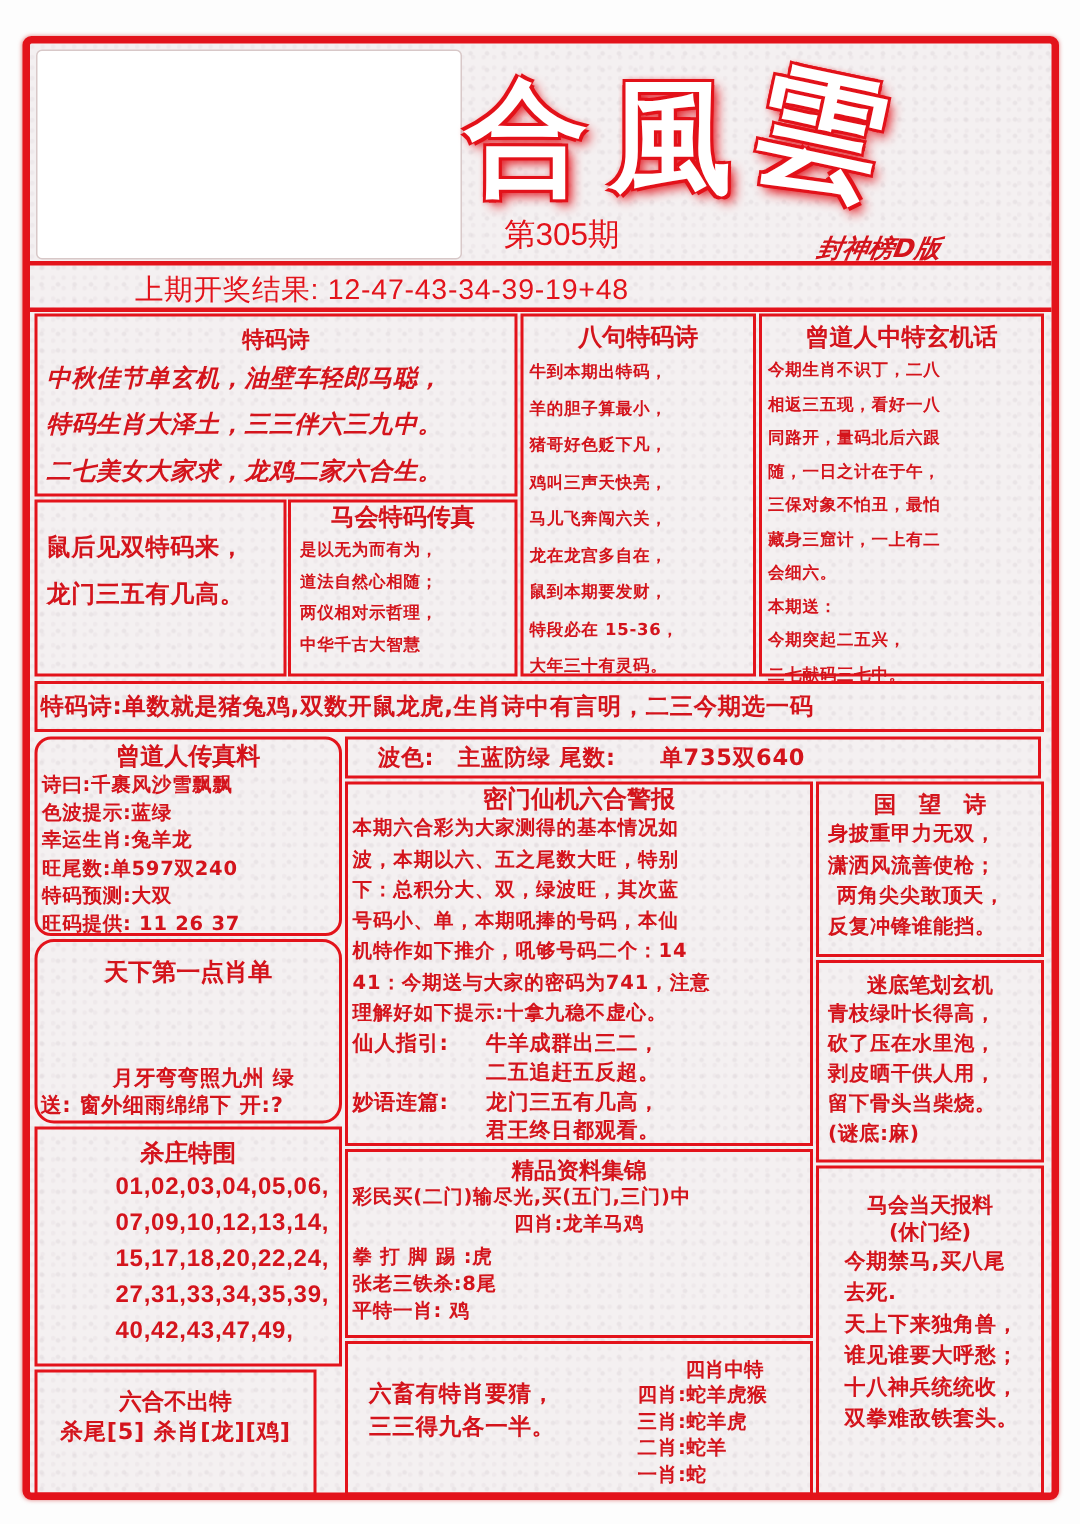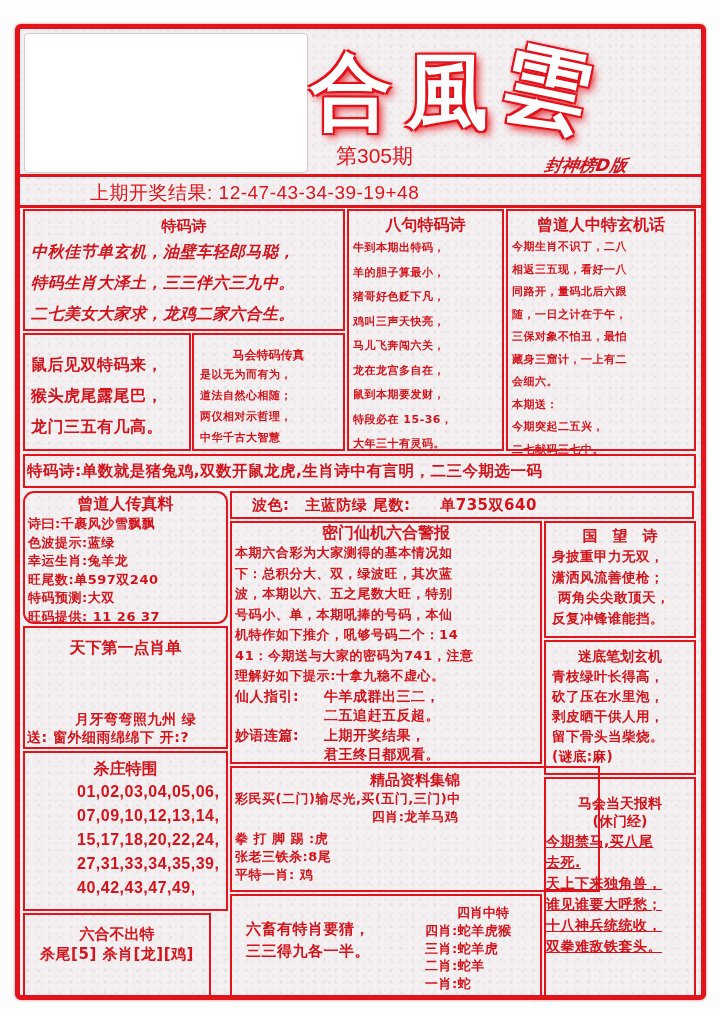--- a/index.html
+++ b/index.html
@@ -55,27 +55,26 @@
     <div class="txt lines" style="font-size:16px;line-height:31px;padding-left:6px;font-style:italic;">
       <div>中秋佳节单玄机，油壁车轻郎马聪，</div>
       <div>特码生肖大泽土，三三伴六三九中。</div>
       <div>二七美女大家求，龙鸡二家六合生。</div>
     </div>
   </div>
 
   <div class="box" style="left:3px;top:304px;width:168px;height:118px;">
     <div class="txt lines" style="font-size:16px;line-height:31px;padding:14px 0 0 6px;">
       <div>鼠后见双特码来，</div>
-      <div>猴头虎尾露尾巴，</div>
       <div>龙门三五有几高。</div>
     </div>
   </div>
 
   <div class="box" style="left:172px;top:304px;width:153px;height:118px;">
-    <div class="title" style="margin-top:12px;font-size:12px;">马会特码传真</div>
+    <div class="title" style="margin-top:0;font-size:16px;">马会特码传真</div>
     <div class="txt lines" style="line-height:21px;padding-left:6px;">
       <div>是以无为而有为，</div>
       <div>道法自然心相随；</div>
       <div>两仪相对示哲理，</div>
       <div>中华千古大智慧</div>
     </div>
   </div>
 
   <div class="box" style="left:327px;top:180px;width:157px;height:242px;">
     <div class="title" style="margin-top:4px;font-size:16px;">八句特码诗</div>
@@ -117,21 +116,21 @@
     <div class="txt lines" style="font-size:13px;line-height:18.5px;padding-left:3px;">
       <div>诗曰:千裹风沙雪飘飘</div>
       <div>色波提示:蓝绿</div>
       <div>幸运生肖:兔羊龙</div>
       <div>旺尾数:单597双240</div>
       <div>特码预测:大双</div>
       <div>旺码提供: 11 26 37</div>
     </div>
   </div>
 
-  <div class="box" style="left:3px;top:597px;width:205px;height:123px;">
+  <div class="box" style="left:3px;top:597px;width:205px;height:123px;border-radius:13px;">
     <div class="title" style="margin-top:10px;font-size:16px;">天下第一点肖单</div>
     <div class="txt" style="position:absolute;left:50px;top:82px;font-size:14px;white-space:nowrap;">月牙弯弯照九州 绿</div>
     <div class="txt" style="position:absolute;left:2px;top:100px;font-size:14px;white-space:nowrap;">送: 窗外细雨绵绵下 开:?</div>
   </div>
 
   <div class="box" style="left:3px;top:722px;width:205px;height:160px;">
     <div class="title" style="margin-top:6px;font-size:16px;">杀庄特围</div>
     <div class="txt lines" style="font-size:16px;line-height:24px;padding-left:8px;font-family:Liberation Sans, sans-serif;margin-left:44px;">
       <div>01,02,03,04,05,06,</div>
       <div>07,09,10,12,13,14,</div>
@@ -152,40 +151,40 @@
       <span style="margin-left:10px;">主蓝防绿</span>
       <span>尾数:</span>
       <span style="margin-left:24px;">单735双640</span>
     </div>
   </div>
 
   <div class="box" style="left:210px;top:492px;width:312px;height:243px;">
     <div class="title" style="font-size:16px;line-height:20px;">密门仙机六合警报</div>
     <div class="txt lines" style="font-size:13px;line-height:20.5px;padding-left:3px;letter-spacing:0.6px;">
       <div>本期六合彩为大家测得的基本情况如</div>
+      <div>波，本期以六、五之尾数大旺，特别</div>
       <div>下：总积分大、双，绿波旺，其次蓝</div>
-      <div>波，本期以六、五之尾数大旺，特别</div>
       <div>号码小、单，本期吼捧的号码，本仙</div>
       <div>机特作如下推介，吼够号码二个：14</div>
       <div>41：今期送与大家的密码为741，注意</div>
       <div>理解好如下提示:十拿九稳不虚心。</div>
     </div>
     <div class="txt" style="position:absolute;left:3px;top:164px;font-size:14px;">仙人指引:</div>
     <div class="txt lines" style="position:absolute;left:92px;top:164px;font-size:14px;line-height:19px;">
       <div>牛羊成群出三二，</div>
       <div>二五追赶五反超。</div>
     </div>
     <div class="txt" style="position:absolute;left:3px;top:203px;font-size:14px;">妙语连篇:</div>
     <div class="txt lines" style="position:absolute;left:92px;top:203px;font-size:14px;line-height:19px;">
-      <div>上期开奖结果，</div>
+      <div>龙门三五有几高，</div>
       <div>君王终日都观看。</div>
     </div>
   </div>
 
-  <div class="box" style="left:210px;top:737px;width:370px;height:126px;">
+  <div class="box" style="left:210px;top:737px;width:312px;height:126px;">
     <div class="title" style="font-size:15px;margin-top:3px;">精品资料集锦</div>
     <div class="txt" style="font-size:13px;white-space:nowrap;padding-left:3px;">彩民买(二门)输尽光,买(五门,三门)中</div>
     <div class="txt center" style="font-size:13px;">四肖:龙羊马鸡</div>
     <div class="txt lines" style="font-size:13px;line-height:18px;padding:4px 0 0 3px;">
       <div>拳 打 脚 踢 :虎</div>
       <div>张老三铁杀:8尾</div>
       <div>平特一肖: 鸡</div>
     </div>
   </div>
 
@@ -220,21 +219,21 @@
       <div>砍了压在水里泡，</div>
       <div>剥皮晒干供人用，</div>
       <div>留下骨头当柴烧。</div>
       <div>(谜底:麻)</div>
     </div>
   </div>
 
   <div class="box" style="left:524px;top:748px;width:152px;height:220px;">
     <div class="title" style="font-size:14px;margin-top:16px;">马会当天报料</div>
     <div class="title" style="font-size:14px;">(休门经)</div>
-    <div class="txt lines" style="font-size:14px;line-height:21px;padding-left:0;text-decoration:underline;">
+    <div class="txt lines" style="font-size:14px;line-height:21px;padding-left:17px;">
       <div>今期禁马,买八尾</div>
       <div>去死.</div>
       <div>天上下来独角兽，</div>
       <div>谁见谁要大呼愁；</div>
       <div>十八神兵统统收，</div>
       <div>双拳难敌铁套头。</div>
     </div>
   </div>
 
 </div>

